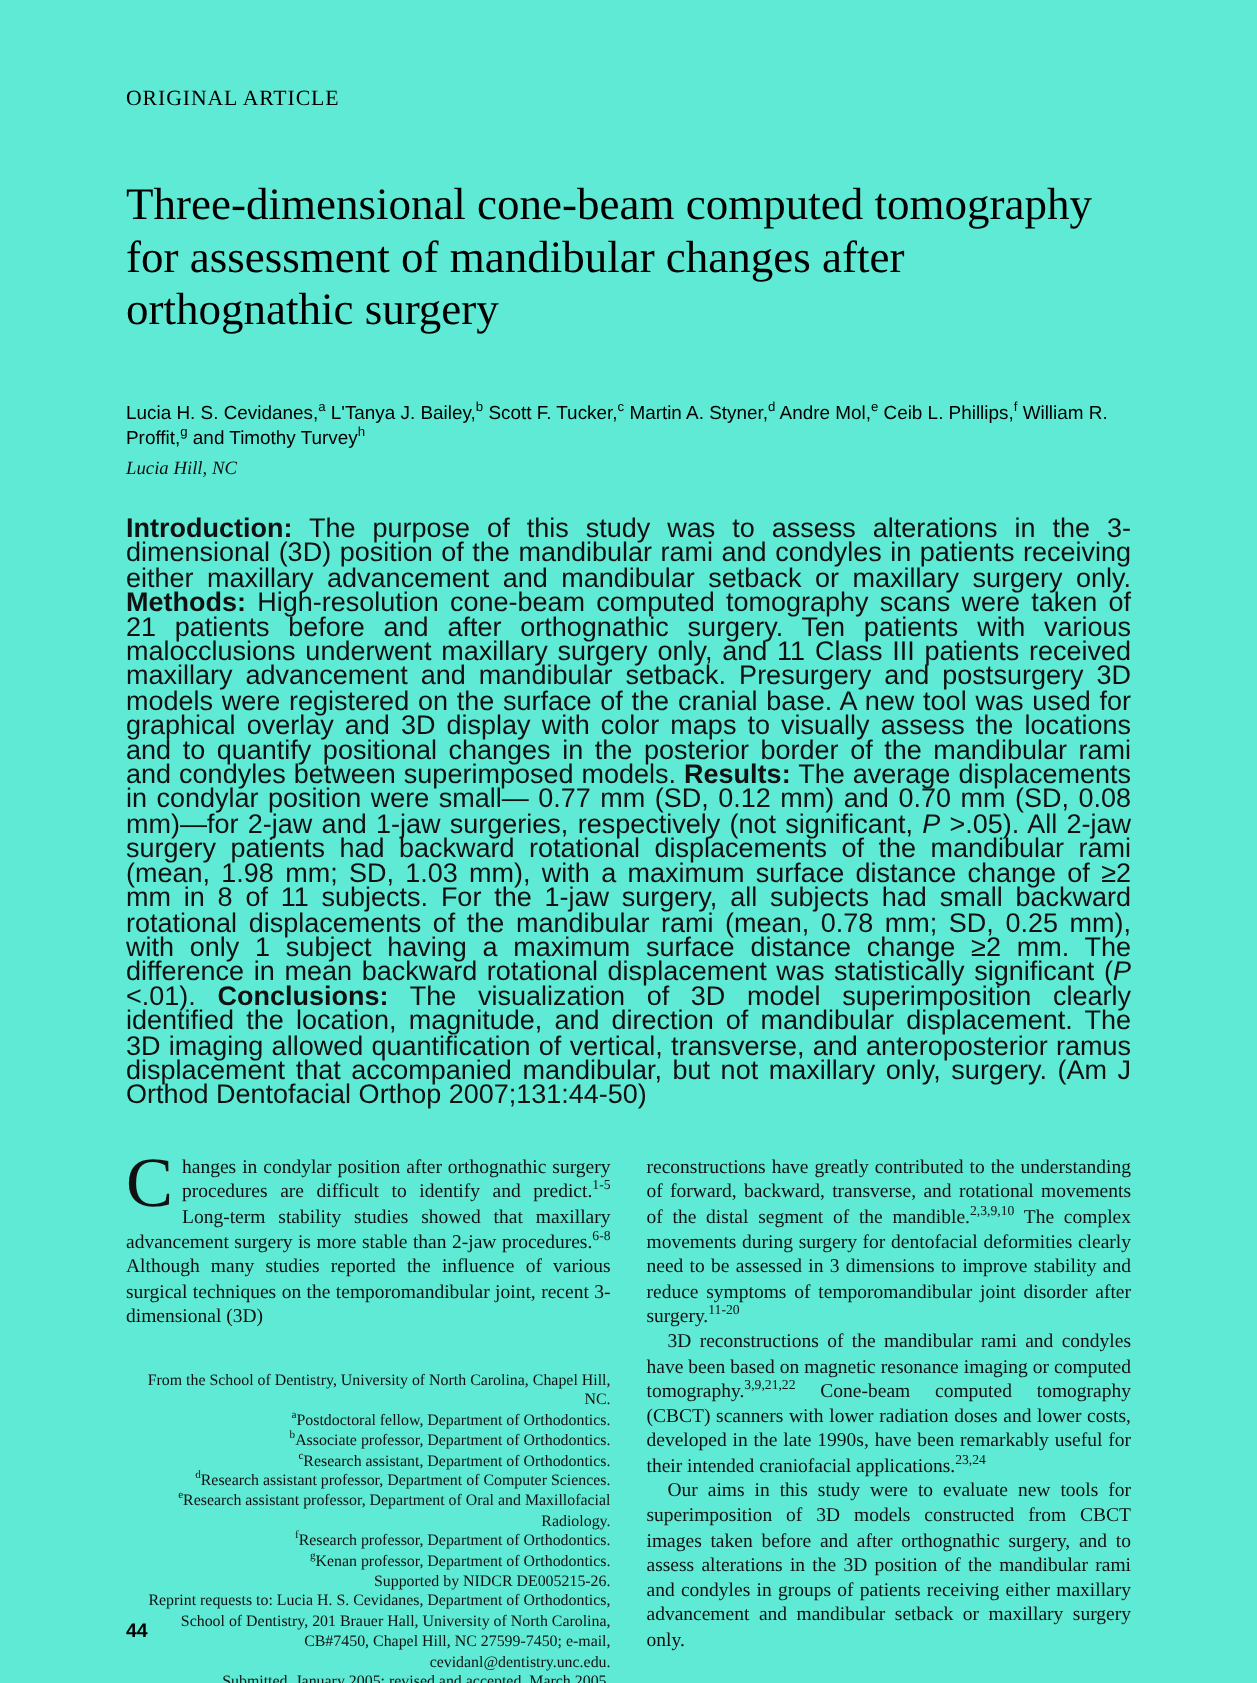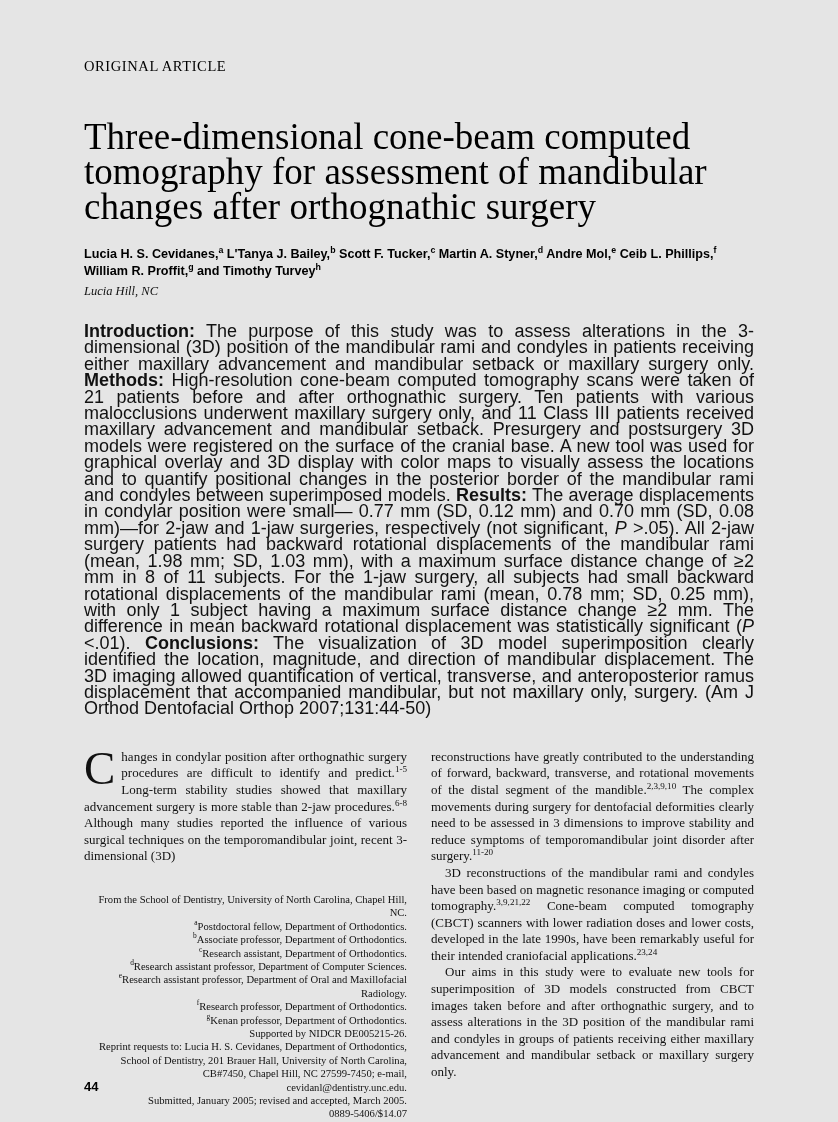--- a/index.html
+++ b/index.html
@@ -1,43 +1,43 @@
 <!DOCTYPE html>
 <html><head>
 <meta charset="utf-8">
 <style>
   html,body{margin:0;padding:0;background:#ffffff;}
   .page{
     position:relative;
     width:838px;height:1122px;
     margin:0 auto;
-    background:#e5e5e5;
+    background:#5eead4;
     box-sizing:border-box;
     padding:58px 84px 0 84px;
     color:#111;
     font-family:"Liberation Serif", serif;
   }
   .kicker{
     font-family:"Liberation Serif", serif;
     font-size:14.5px;
     letter-spacing:0.6px;
     color:#000;
   }
   .title{
     font-family:"Liberation Serif", serif;
     font-weight:normal;
-    font-size:37px;
+    font-size:30px;
     line-height:35px;
     margin:44px 0 0 0;
     color:#000;
   }
   .authors{
-    margin-top:22px;
+    margin-top:43px;
     font-family:"Liberation Sans", sans-serif;
-    font-weight:bold;
+    font-weight:normal;
     font-size:12.6px;
     line-height:17px;
     color:#000;
   }
   .affiliation{
     margin-top:3px;
     font-style:italic;
     font-size:12.5px;
     line-height:16px;
   }

